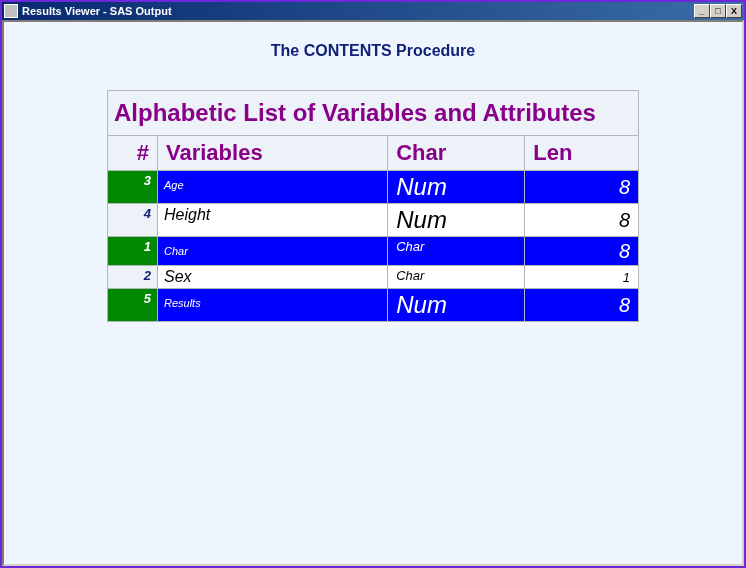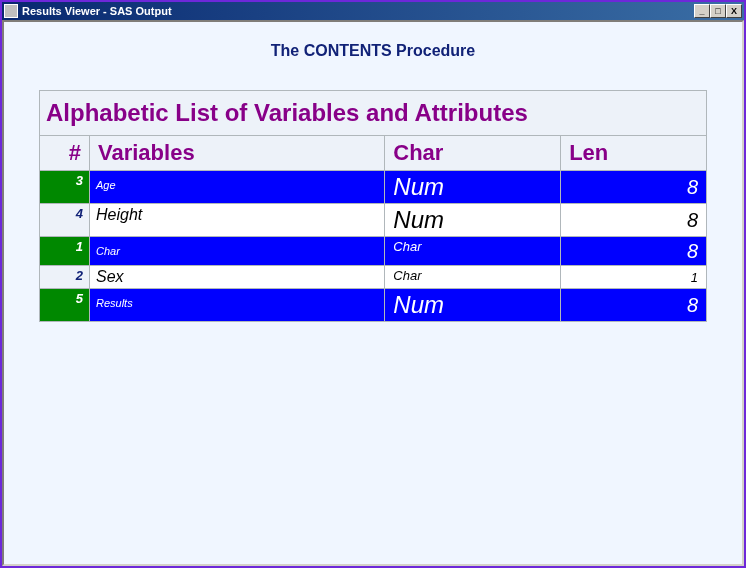--- a/index.html
+++ b/index.html
@@ -66,21 +66,21 @@
       font-weight: bold;
       margin-bottom: 30px;
     }
     .table-wrap {
       display: flex;
       justify-content: center;
     }
     table {
       border-collapse: collapse;
       background: #fef9c3;
-      width: 668px;
+      width: 532px;
     }
     table, th, td {
       border: 1px solid #b0b7bb;
     }
     .caption-row td {
       background: #edf2f9;
       color: #880088;
       font-size: 24px;
       font-weight: bold;
       padding: 8px 6px;

